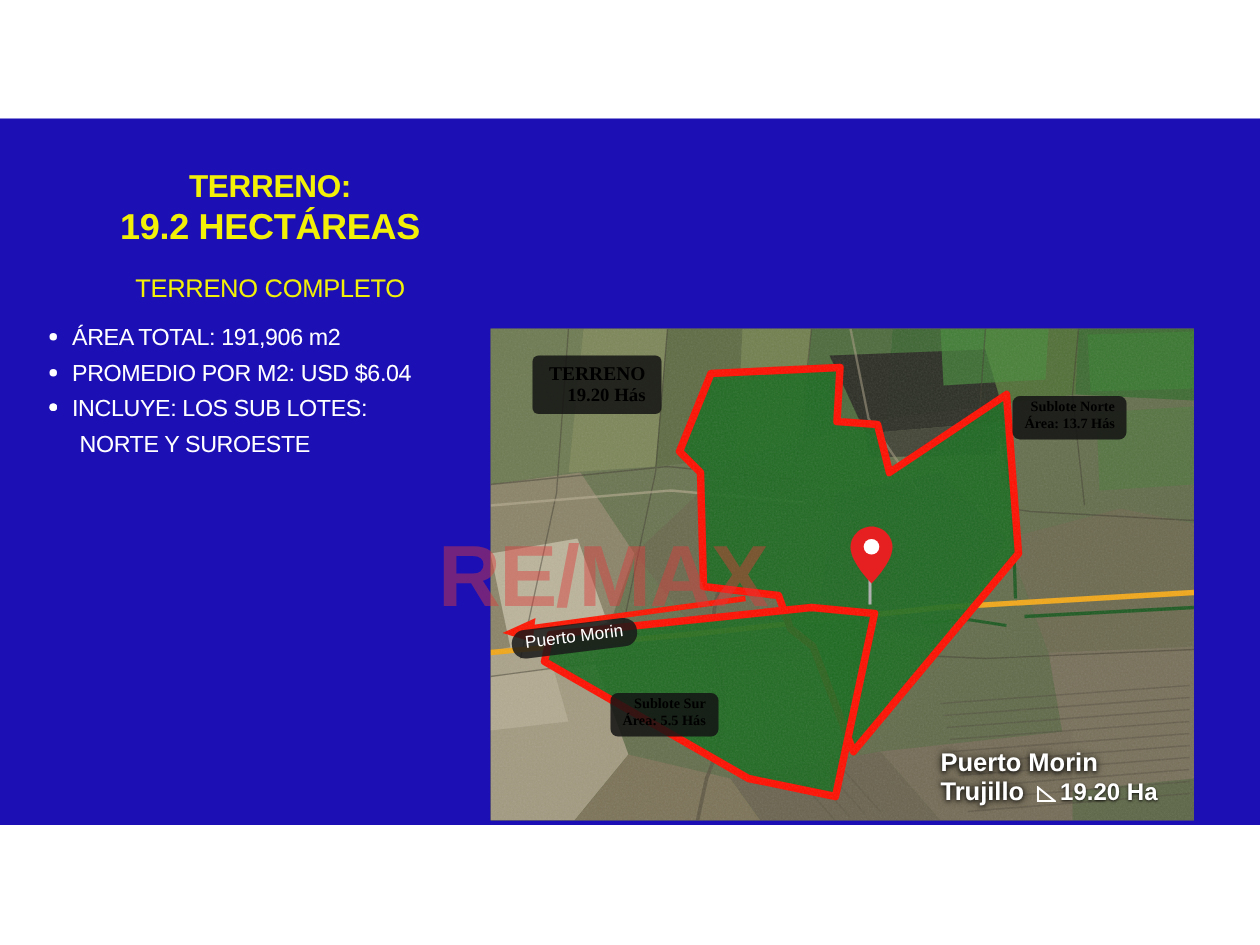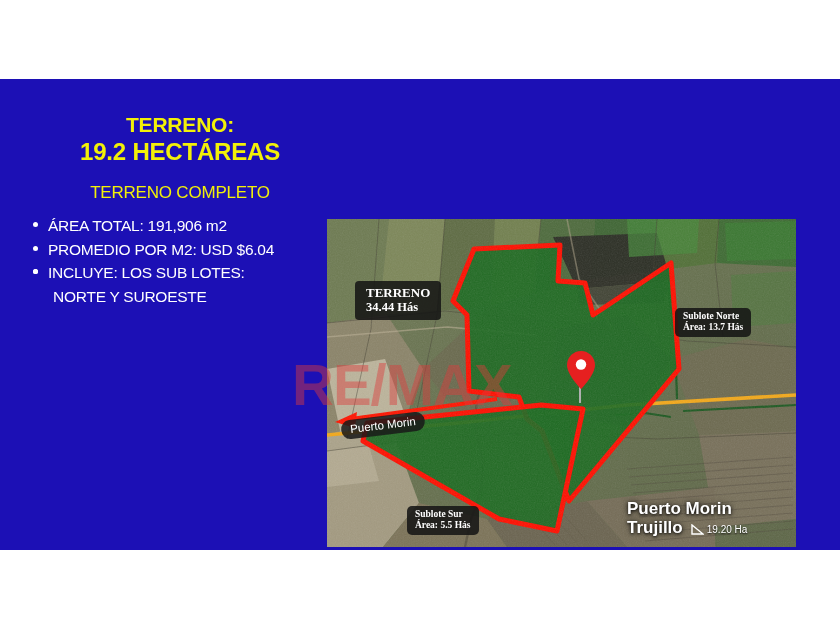--- a/index.html
+++ b/index.html
@@ -105,29 +105,28 @@
     width: 469px;
     height: 328px;
     overflow: hidden;
     background: #6b6a52;
     z-index: 20;
   }
   #map svg { display: block; }
   .map-label {
     position: absolute;
     background: rgba(20,20,20,0.86);
-    color: #ffffff;
+    color: #000000;
     font-family: "Liberation Serif", serif;
     font-weight: bold;
-    text-align: left;
+    text-align: right;
     border-radius: 5px;
     line-height: 1.18;
     z-index: 30;
     white-space: nowrap;
-    margin-top: 44px;
   }
   #label-terreno {
     left: 28px; top: 18px;
     padding: 4px 11px 5px 11px;
     font-size: 13px;
     border-radius: 4px;
   }
   #label-terreno .l2 { font-size: 12.5px; }
   #label-norte {
     left: 348px; top: 45px;
@@ -162,22 +161,22 @@
     font-weight: bold;
     font-size: 17px;
     line-height: 19px;
     text-shadow: 0 1px 3px rgba(0,0,0,0.85), 0 0 6px rgba(0,0,0,0.7);
     white-space: nowrap;
   }
   #area-chip {
     display: inline-block;
     vertical-align: baseline;
     margin-left: 8px;
-    font-size: 10px;
-    font-weight: normal;
+    font-size: 16px;
+    font-weight: bold;
     color: #ffffff;
     text-shadow: 0 1px 2px rgba(0,0,0,0.9);
   }
   #area-chip .tri {
     display: inline-block;
     vertical-align: -2px;
     margin-right: 3px;
   }
 </style>
 </head>
@@ -324,21 +323,21 @@
         <rect x="0" y="0" width="469" height="328" filter="url(#grain)" fill="#000" opacity="0.5"></rect>
       </svg>
 
       <svg style="position:absolute;left:238px;top:130px;" width="32" height="42" viewBox="0 0 32 42">
         <path d="M16,2 C8.3,2 2,8.3 2,16 C2,26 16,40 16,40 C16,40 30,26 30,16 C30,8.3 23.7,2 16,2 Z" fill="#e62020"></path>
         <circle cx="16" cy="15.5" r="5.2" fill="#ffffff"></circle>
       </svg>
 
       <div class="map-label" id="label-terreno">
         <div>TERRENO</div>
-        <div class="l2">34.44 Hás</div>
+        <div class="l2">19.20 Hás</div>
       </div>
 
       <div class="map-label" id="label-norte">
         <div>Sublote Norte</div>
         <div>Área: 13.7 Hás</div>
       </div>
 
       <div class="map-label" id="label-sur">
         <div>Sublote Sur</div>
         <div>Área: 5.5 Hás</div>

